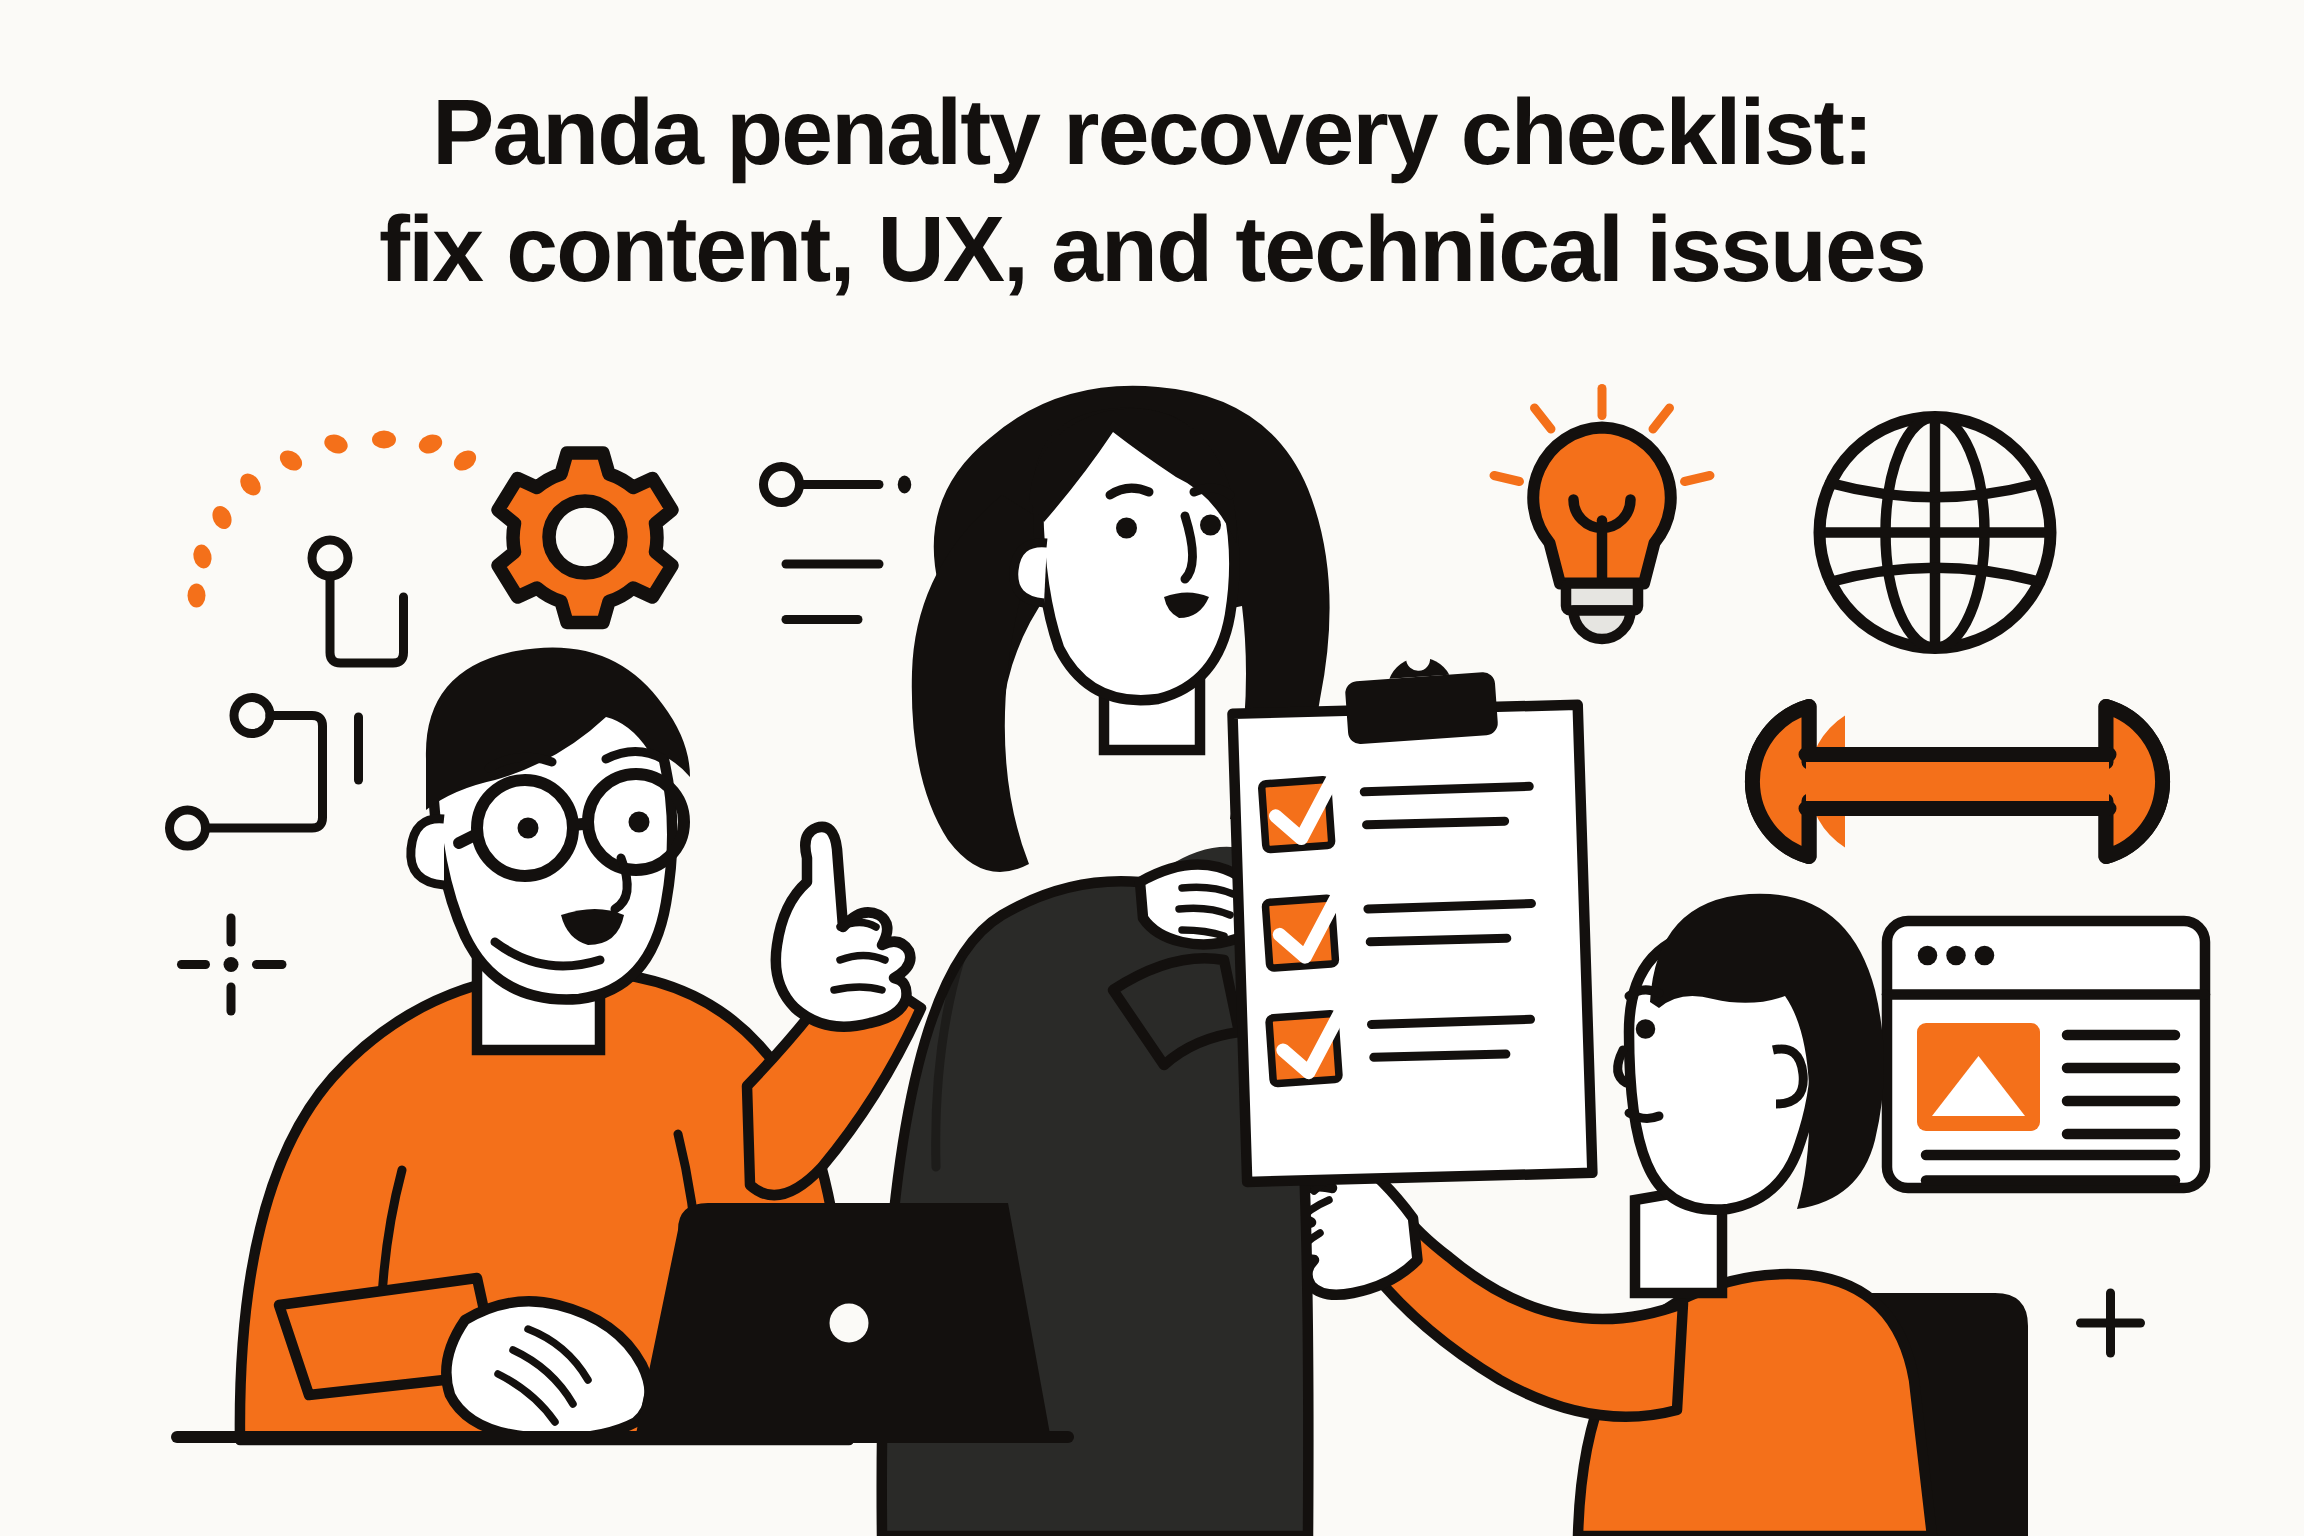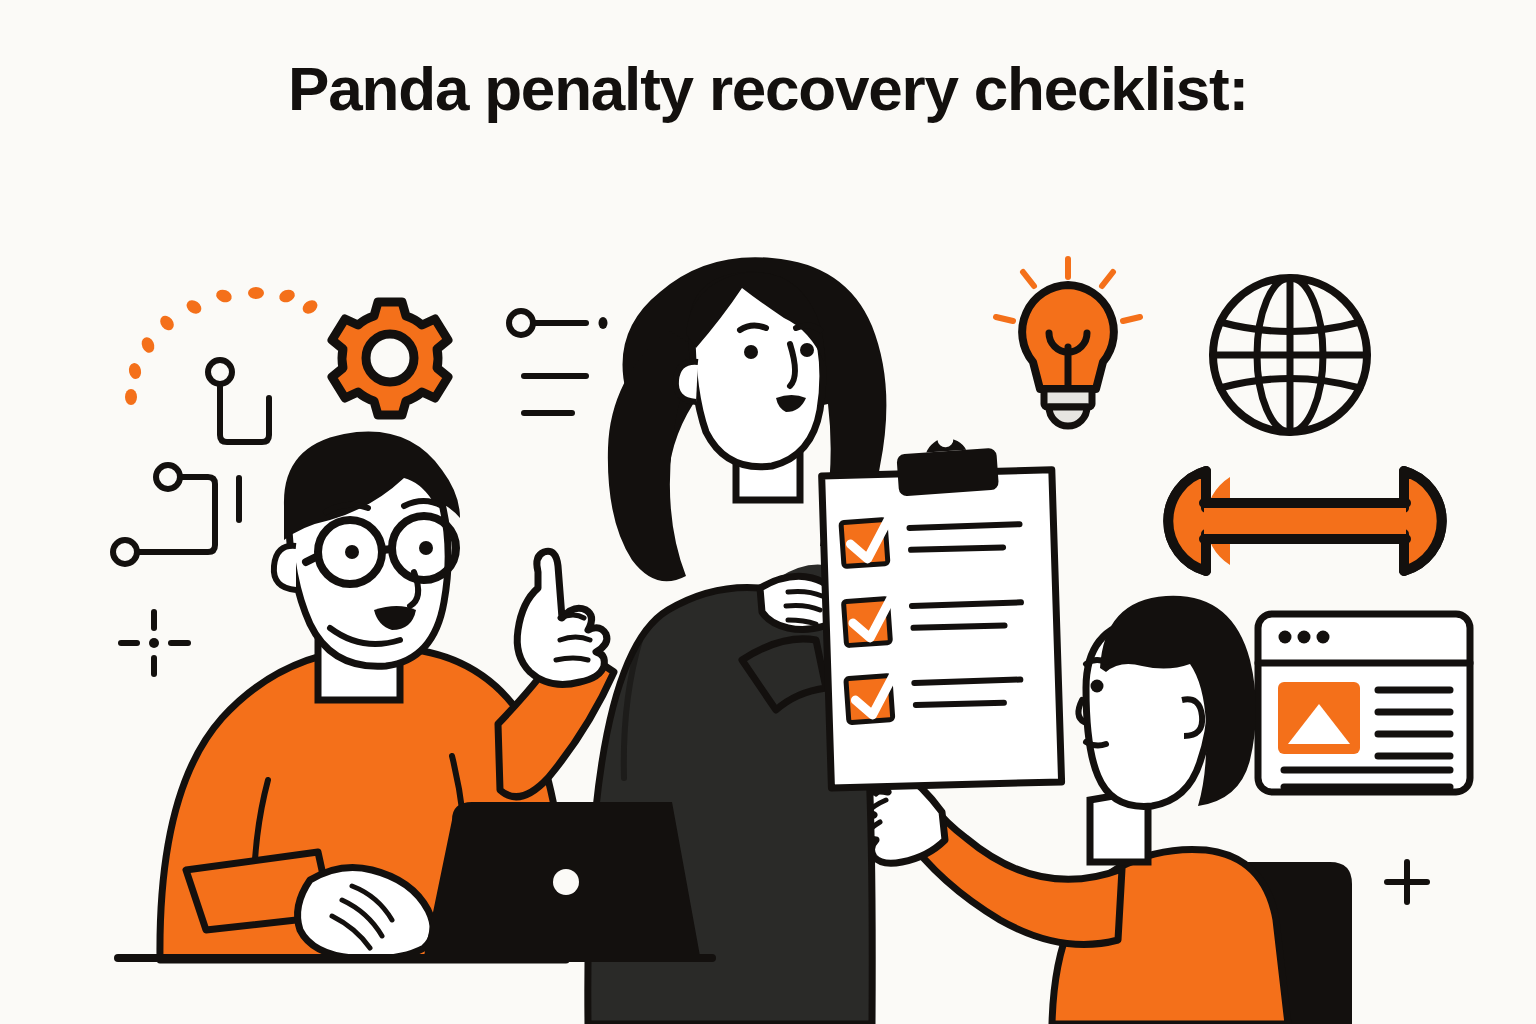--- a/index.html
+++ b/index.html
@@ -31,20 +31,21 @@
   .art{position:absolute;left:0;top:0;width:1536px;height:1024px;}
   .art svg{display:block;width:1536px;height:1024px;}
 </style>
 </head>
 <body>
 
 <div id="stage">
 
   <div id="title-block">
     <span class="line" id="title-line-1">Panda penalty recovery checklist:</span>
+    <span class="line" id="title-line-2">fix content, UX, and technical issues</span>
   </div>
 
   <div class="art">
     <svg viewBox="0 0 1536 1024" xmlns="http://www.w3.org/2000/svg">
       <defs>
         <style>
           .ink   { fill:#13100E; }
           .orng  { fill:#F4701A; }
           .paper { fill:#FFFFFF; }
           .sInk  { fill:none; stroke:#13100E; stroke-linecap:round; stroke-linejoin:round; }

